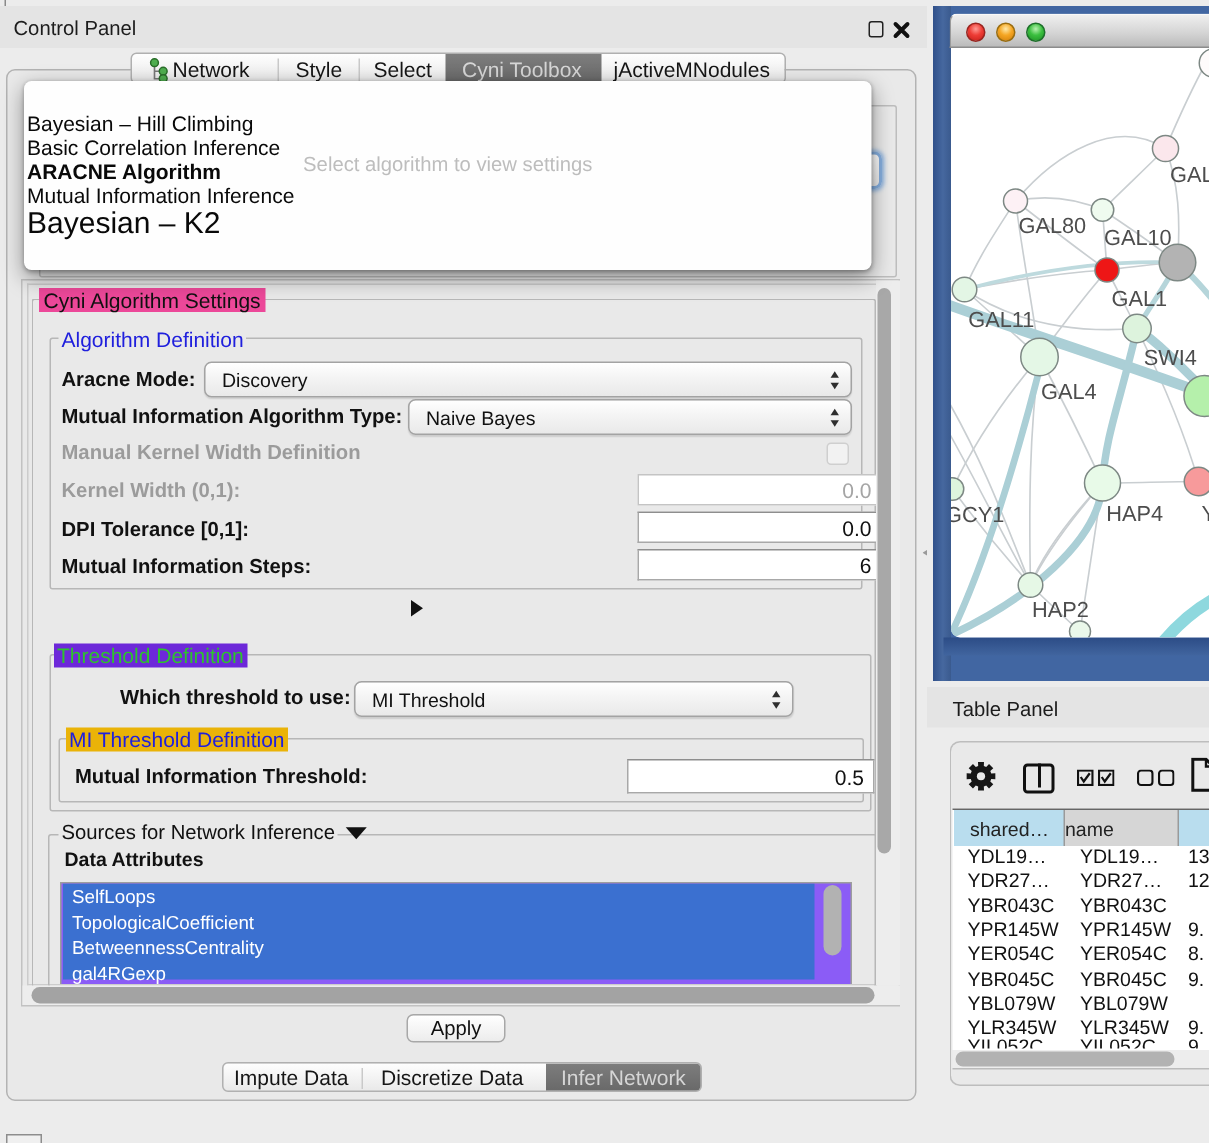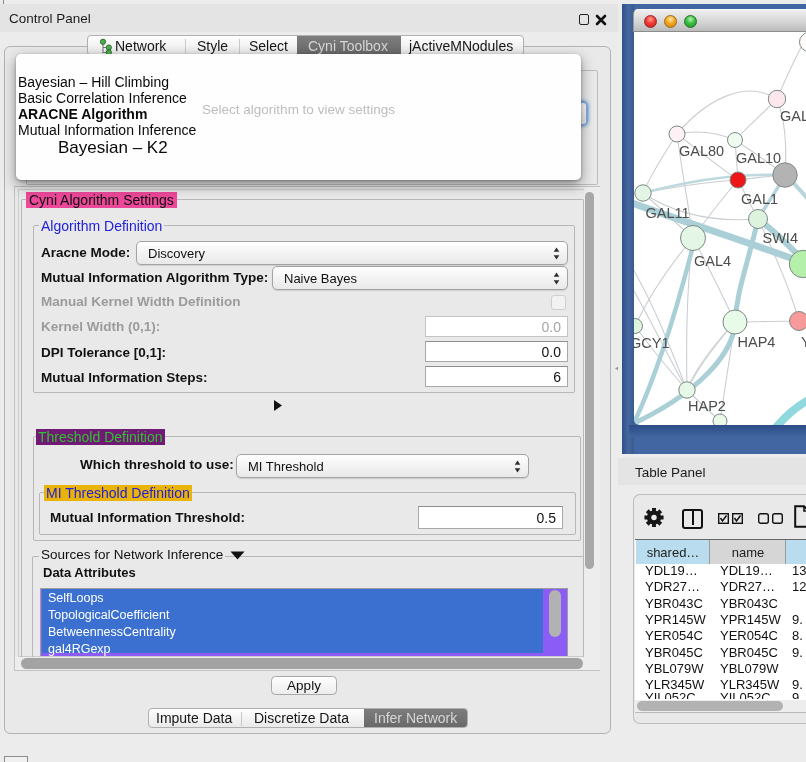--- a/index.html
+++ b/index.html
@@ -7,21 +7,21 @@
        font-family:"Liberation Sans",sans-serif;}
   .abs{position:absolute;}
   #root{position:relative;width:806px;height:762px;}
   .grpbox{border:1px solid #b7b7b7;border-radius:2px;}
   .blab{font-size:13.5px;font-weight:bold;color:#111;line-height:1.1;}
   .combo{position:absolute;border:1px solid #a3a3a3;border-radius:5px;
      background:linear-gradient(#ffffff,#f4f4f4 45%,#e9e9e9);
      box-shadow:0 1px 1px rgba(0,0,0,0.12);}
   .combo .ct{position:absolute;left:11px;top:3.5px;font-size:13px;color:#111;}
   .combo .car{position:absolute;right:7px;top:4.5px;width:7px;height:13px;}
-  .tf{position:absolute;background:#fff;border:1px solid #a8a8a8;border-top-color:#8e8e8e;}
+  .tf{position:absolute;background:#fff;border:1px solid #a8a8a8;border-top-color:#8e8e8e;padding-left:20px;}
   .tf .v{position:absolute;right:6px;top:2px;font-size:14px;color:#111;}
 </style>
 </head>
 <body>
 <div id="root">
 
 <div class="abs" style="left:0;top:0;width:618px;height:762px;background:#ececec;"></div>
 <div class="abs" style="left:3px;top:0;width:1px;height:4px;background:#8a8a8a;"></div>
 
 <div class="abs" style="left:0;top:4px;width:618px;height:28px;background:#e4e4e4;"></div>
@@ -97,21 +97,21 @@
 <div class="abs blab" style="left:41px;top:371px;">Mutual Information Steps:</div>
 <div class="tf" style="left:425px;top:366px;width:141px;height:19px;">
       <span class="v">6</span>
     </div>
 
 <svg class="abs" style="left:273px;top:399px;" width="10" height="13" viewBox="0 0 10 13">
       <path d="M1 1 L9 6.5 L1 12 Z" fill="#111"></path>
     </svg>
 
 <div class="abs grpbox" style="left:33px;top:436px;width:546px;height:103px;"></div>
-<div class="abs" style="left:36px;top:429px;background:#701a75;padding:0 2px;font-size:14px;color:#2ec22e;">Threshold Definition</div>
+<div class="abs" style="left:36px;top:429px;background:#6d28d9;padding:0 2px;font-size:14px;color:#2ec22e;">Threshold Definition</div>
 
 <div class="abs blab" style="left:80px;top:458px;">Which threshold to use:</div>
 <div class="combo" style="left:236px;top:454px;width:291px;height:22px;">
       <span class="ct">MI Threshold</span>
   <svg class="car" viewBox="0 0 7 13">
         <path d="M3.5 0.5 L6.3 4.8 L0.7 4.8 Z" fill="#2e2e2e"></path>
         <path d="M3.5 12.5 L0.7 8.2 L6.3 8.2 Z" fill="#2e2e2e"></path>
       </svg>
 </div>
 
@@ -158,21 +158,21 @@
 <div class="abs" style="left:4px;top:756px;width:22px;height:10px;background:#f0f0f0;border:1px solid #8d8d8d;"></div>
 
 <div class="abs" style="left:615px;top:366px;width:4px;height:5px;background:#9a9a9a;clip-path:polygon(100% 0,0 50%,100% 100%);"></div>
 
 <div class="abs" style="left:16px;top:54px;width:565px;height:126px;background:#fefefe;border-radius:5px;box-shadow:0 5px 14px rgba(0,0,0,0.4),0 1px 3px rgba(0,0,0,0.3);"></div>
 <div class="abs" style="left:16px;top:59px;width:565px;text-align:center;font-size:13.5px;color:#bdbdbd;margin-top:43px;">Select algorithm to view settings</div>
 <div class="abs" style="left:18px;top:74px;font-size:14px;color:#090909;">Bayesian – Hill Climbing</div>
 <div class="abs" style="left:18px;top:90px;font-size:14px;color:#090909;">Basic Correlation Inference</div>
 <div class="abs" style="left:18px;top:106px;font-size:14px;color:#090909;font-weight:bold;">ARACNE Algorithm</div>
 <div class="abs" style="left:18px;top:122px;font-size:14px;color:#090909;">Mutual Information Inference</div>
-<div class="abs" style="left:18px;top:138px;font-size:17px;color:#090909;margin-left:40px;">Bayesian – K2</div>
+<div class="abs" style="left:18px;top:138px;font-size:20px;color:#090909;">Bayesian – K2</div>
 
 <div class="abs" style="left:618px;top:0;width:188px;height:762px;background:#ececec;"></div>
 
 <div class="abs" style="left:622px;top:4px;width:184px;height:450px;background:#4166a2;"></div>
 <div class="abs" style="left:622px;top:4px;width:12px;height:450px;background:linear-gradient(90deg,#30508a,#46689f 55%,#3a5a8e);"></div>
 <div class="abs" style="left:629px;top:425px;width:177px;height:12px;background:linear-gradient(#2c4c86,#41659f);"></div>
 
 <div class="abs" style="left:633px;top:9px;width:173px;height:23px;background:linear-gradient(#efefef,#d4d4d4 55%,#b8b8b8);border-top:1px solid #f8f8f8;border-left:1px solid #9a9a9a;box-sizing:border-box;border-top-left-radius:5px;"></div>
 <div class="abs" style="left:633px;top:31px;width:173px;height:1px;background:#8c8c8c;"></div>
 <div class="abs" style="left:644px;top:15px;width:11px;height:11px;border-radius:50%;background:radial-gradient(circle at 50% 30%,#ff9a94 0%,#ee3d36 45%,#c41e18 100%);border:0.5px solid #9a2520;"></div>
@@ -281,21 +281,21 @@
     <path d="M1.2 1.2 H10 L15 6 V21.8 H1.2 Z" fill="none" stroke="#111" stroke-width="2"></path>
     <path d="M10 1.2 V6 H15" fill="none" stroke="#111" stroke-width="1.6"></path>
   </svg>
 
   <div class="abs" style="left:1px;top:44px;width:172px;height:161px;background:#fff;"></div>
   <div class="abs" style="left:1px;top:44px;width:172px;height:1px;background:#666;"></div>
   <div class="abs" style="left:2px;top:45px;width:74px;height:24px;background:#b9ddee;border-right:1px solid #9a9a9a;box-sizing:border-box;"></div>
   <div class="abs" style="left:76px;top:45px;width:76px;height:24px;background:#d6d6d6;border-right:1px solid #9a9a9a;box-sizing:border-box;"></div>
   <div class="abs" style="left:152px;top:45px;width:21px;height:24px;background:#b9ddee;"></div>
   <div class="abs" style="left:2px;top:45px;width:74px;height:24px;text-align:center;font-size:13px;color:#222;padding-top:5px;box-sizing:border-box;">shared…</div>
-  <div class="abs" style="left:76px;top:45px;width:76px;height:24px;text-align:center;font-size:13px;color:#222;padding-top:5px;box-sizing:border-box;">name</div>
+  <div class="abs" style="left:76px;top:45px;width:76px;height:24px;text-align:left;font-size:13px;color:#222;padding-top:5px;box-sizing:border-box;">name</div>
   <div class="abs" style="left:2px;top:68px;width:171px;height:137px;font-size:13px;color:#111;line-height:16px;">
     <div style="position:absolute;left:9px;top:0px;">YDL19…</div>
         <div style="position:absolute;left:84px;top:0px;">YDL19…</div>
         <div style="position:absolute;left:156px;top:0px;">13</div>
     <div style="position:absolute;left:9px;top:16px;">YDR27…</div>
         <div style="position:absolute;left:84px;top:16px;">YDR27…</div>
         <div style="position:absolute;left:156px;top:16px;">12</div>
     <div style="position:absolute;left:9px;top:33px;">YBR043C</div>
         <div style="position:absolute;left:84px;top:33px;">YBR043C</div>
     <div style="position:absolute;left:9px;top:49px;">YPR145W</div>

